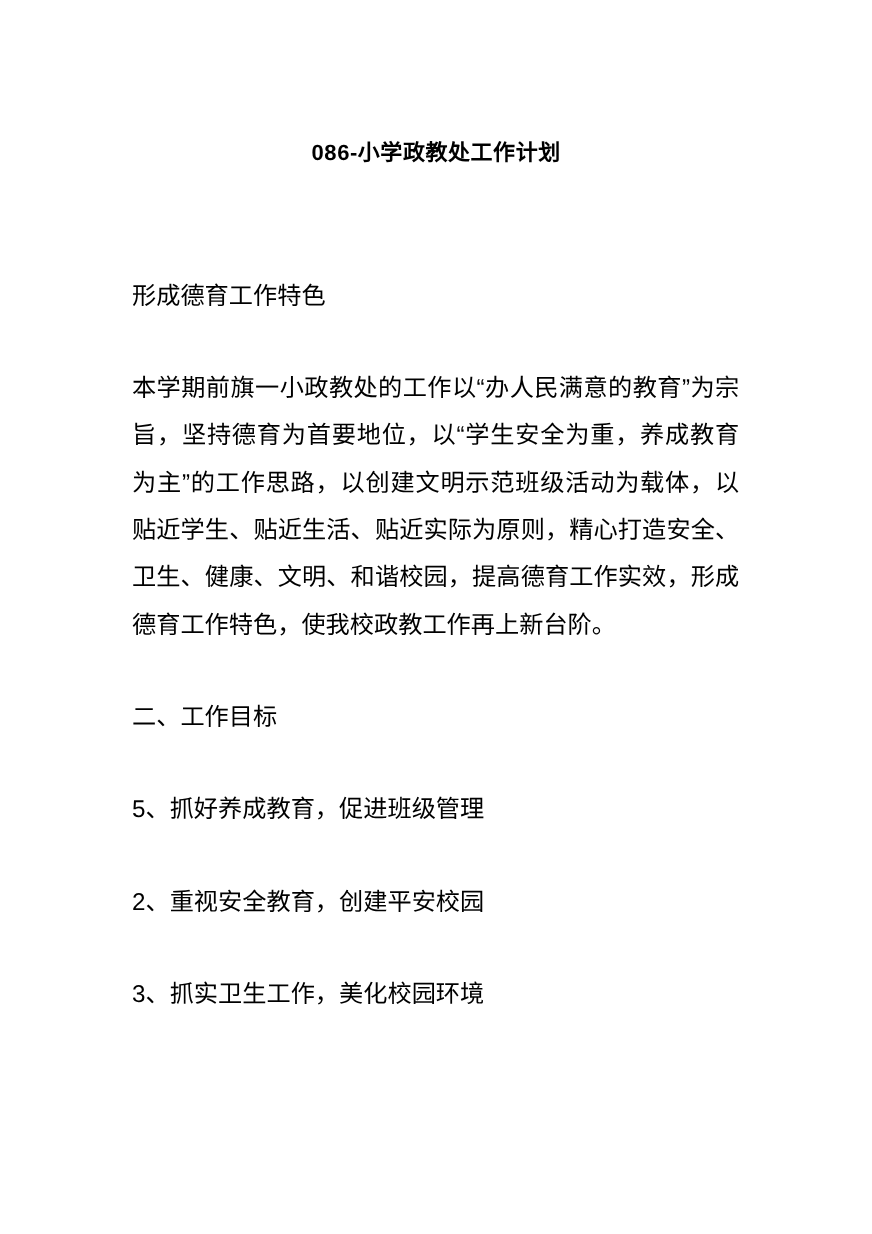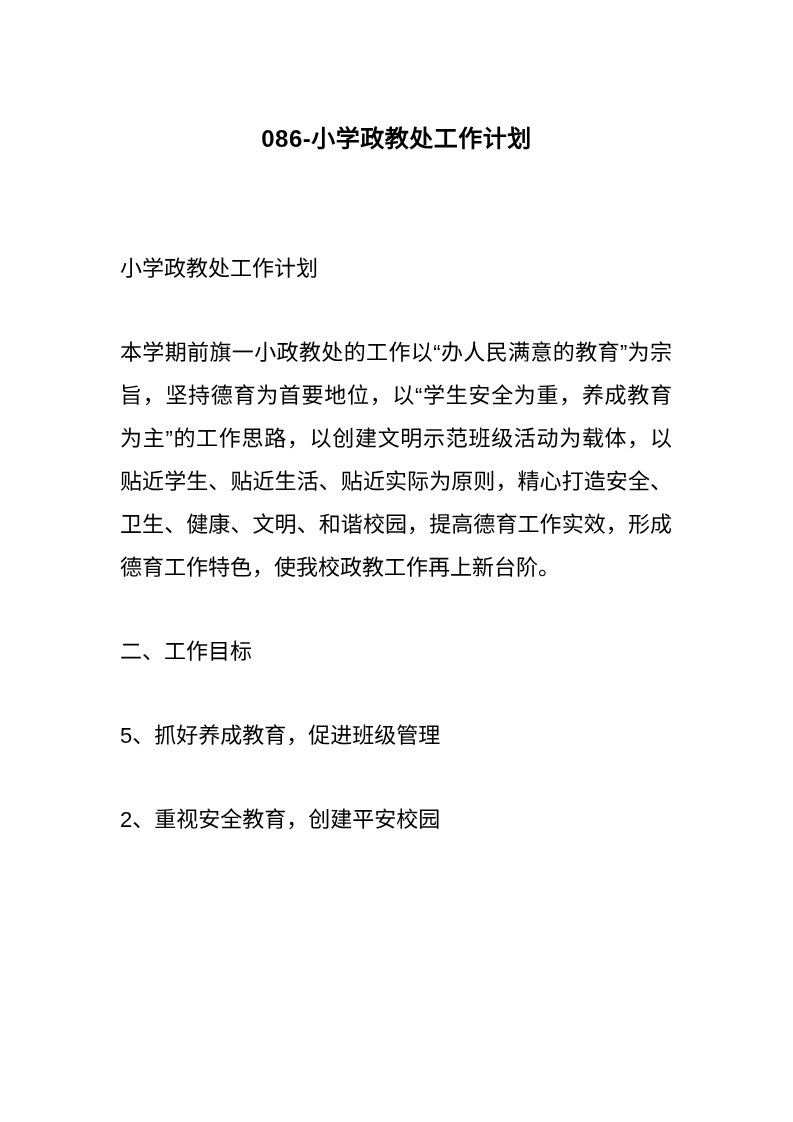--- a/index.html
+++ b/index.html
@@ -14,21 +14,21 @@
     margin: 0 auto;
     background: #ffffff;
     color: #000000;
     font-family: "Liberation Sans", "DejaVu Sans", sans-serif;
     overflow: hidden;
     box-sizing: border-box;
   }
   .doc-title {
     margin: 0 120px;
     padding-top: 118px;
-    font-size: 24px;
+    font-size: 20px;
     font-weight: 700;
     line-height: 42px;
     text-align: center;
     letter-spacing: 0.5px;
   }
   .doc-body {
     margin: 0 121px 0 120px;
     padding-top: 87px;
     font-size: 22px;
     line-height: 43px;
@@ -41,25 +41,26 @@
     text-justify: inter-ideograph;
   }
 </style>
 </head>
 <body>
 
 <div class="page">
   <h1 class="doc-title">086-小学政教处工作计划</h1>
 
   <div class="doc-body">
-    <p>小学政教处工作计划</p>
+    <p>形成德育工作特色</p>
 
 
     <p class="justified">本学期前旗一小政教处的工作以“办人民满意的教育”为宗旨，坚持德育为首要地位，以“学生安全为重，养成教育为主”的工作思路，以创建文明示范班级活动为载体，以贴近学生、贴近生活、贴近实际为原则，精心打造安全、卫生、健康、文明、和谐校园，提高德育工作实效，形成德育工作特色，使我校政教工作再上新台阶。</p>
 
     <p>二、工作目标</p>
 
     <p>5、抓好养成教育，促进班级管理</p>
 
     <p>2、重视安全教育，创建平安校园</p>
 
+    <p>3、抓实卫生工作，美化校园环境</p>
   </div>
 </div>
 
 </body></html>

